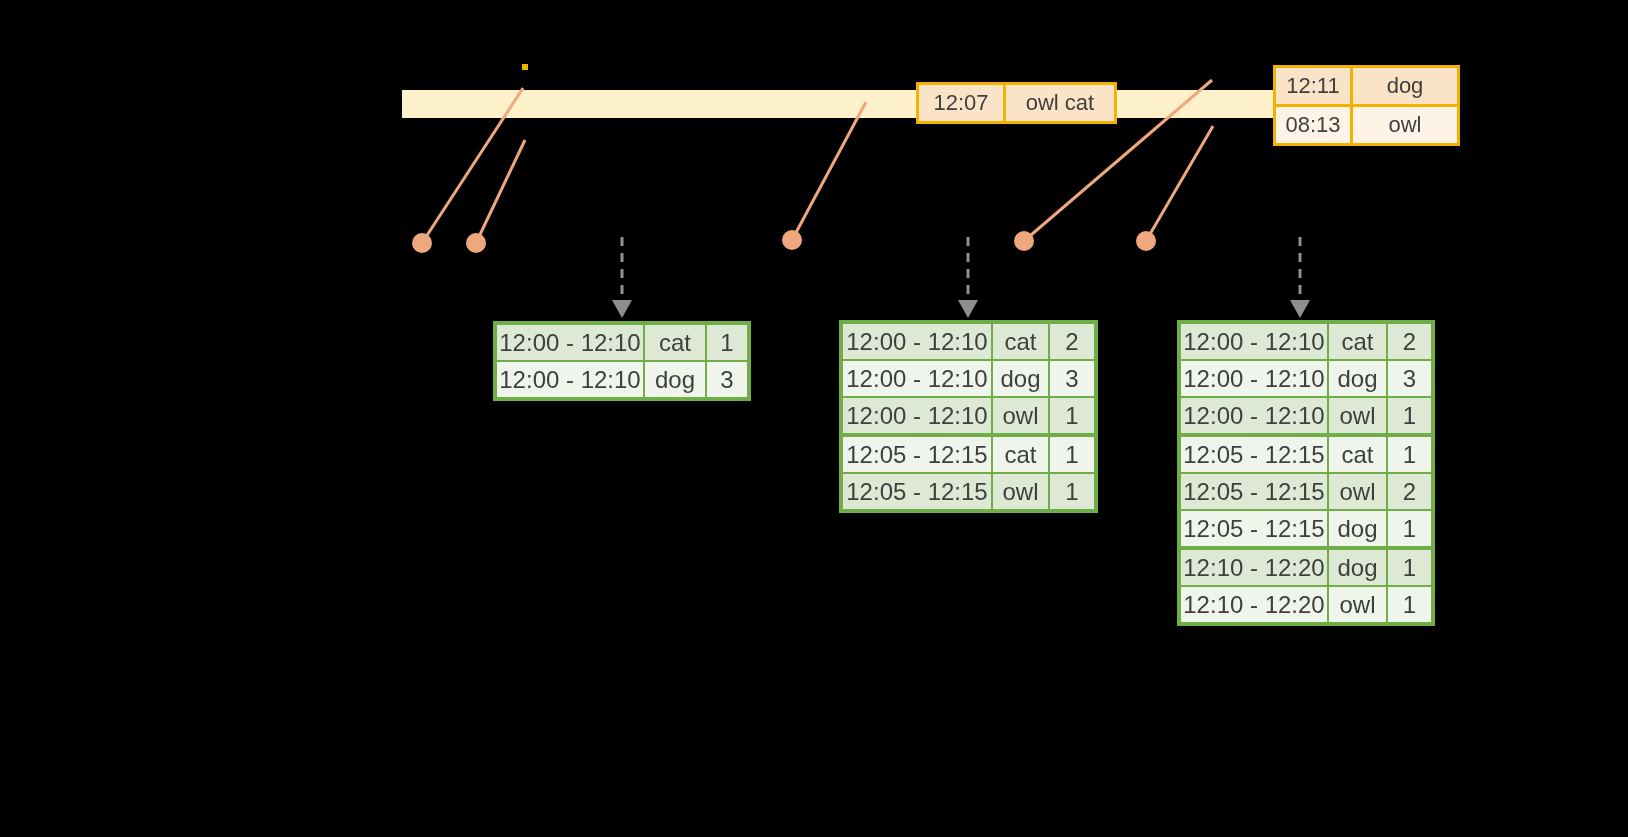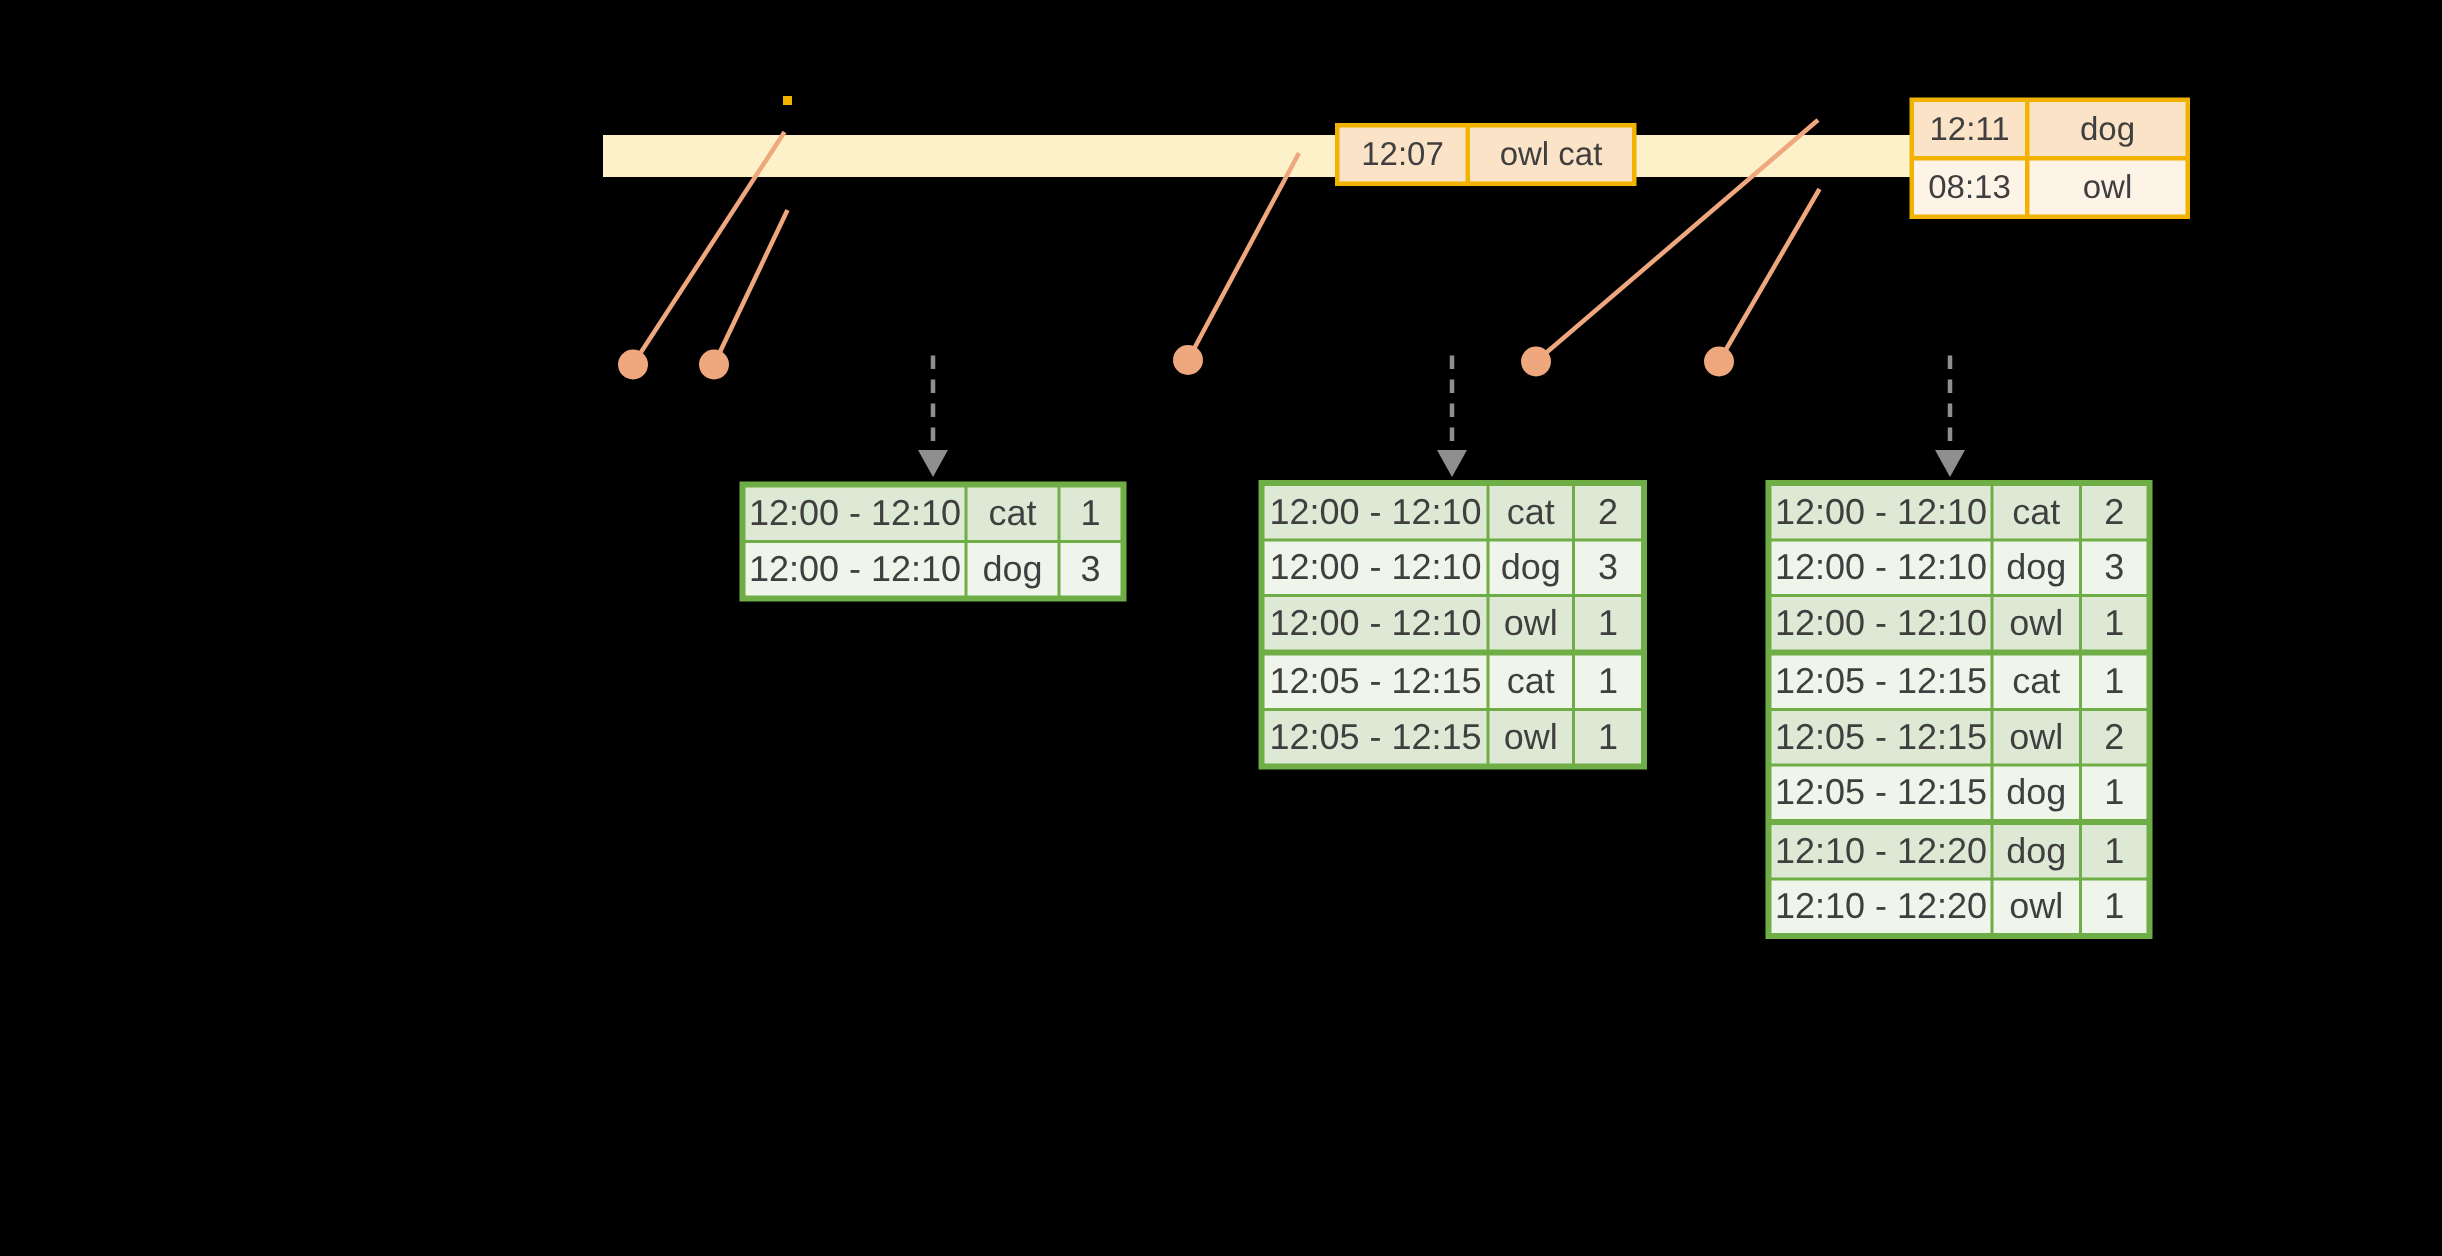--- a/index.html
+++ b/index.html
@@ -95,21 +95,21 @@
       <g>
         <line x1="1300" y1="237" x2="1300" y2="301" stroke="var(--dashed_arrow)" stroke-width="3" stroke-dasharray="9 7"></line>
         <polygon points="1290,300 1310,300 1300,318" fill="var(--dashed_arrow)"></polygon>
       </g>
     </g>
   </svg>
 
   <div class="etable e1" style="left:522px;top:64px">
   </div>
 
-  <div class="etable e2" style="left:890px;top:82px">
+  <div class="etable e2" style="left:916px;top:82px">
     <div class="erow odd">
       <div class="ecell c-time">12:07</div>
       <div class="ecell c-words">owl cat</div>
     </div>
   </div>
 
   <div class="etable e3" style="left:1273px;top:65px">
     <div class="erow odd">
       <div class="ecell c-time">12:11</div>
       <div class="ecell c-words">dog</div>

